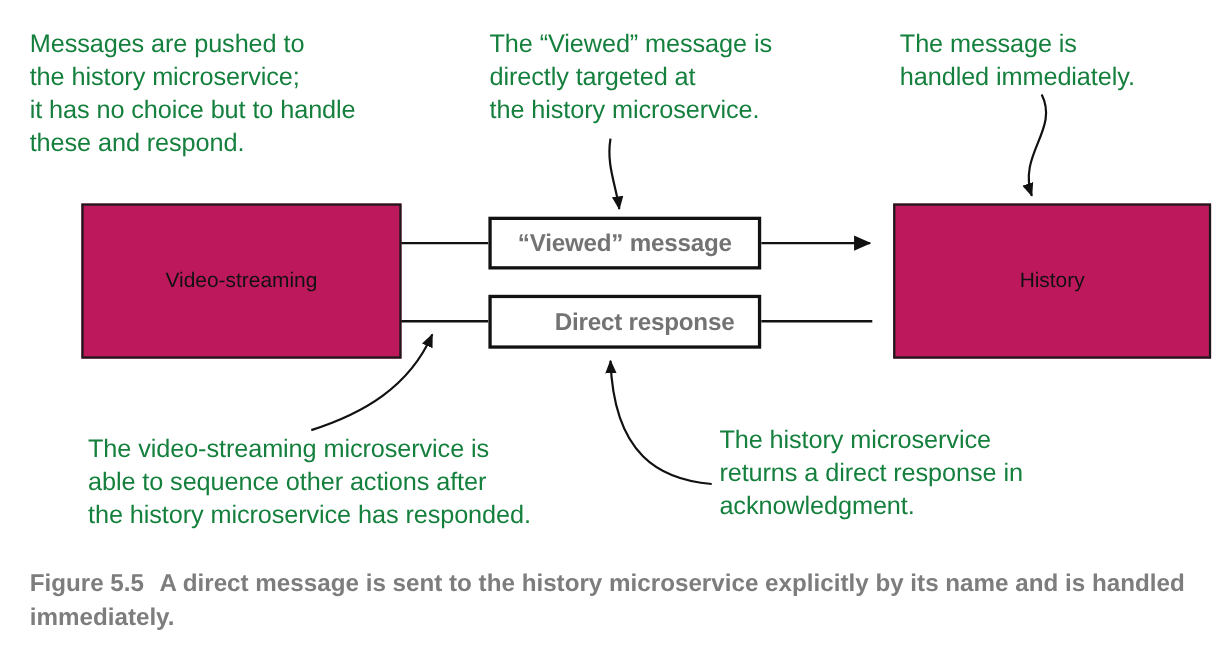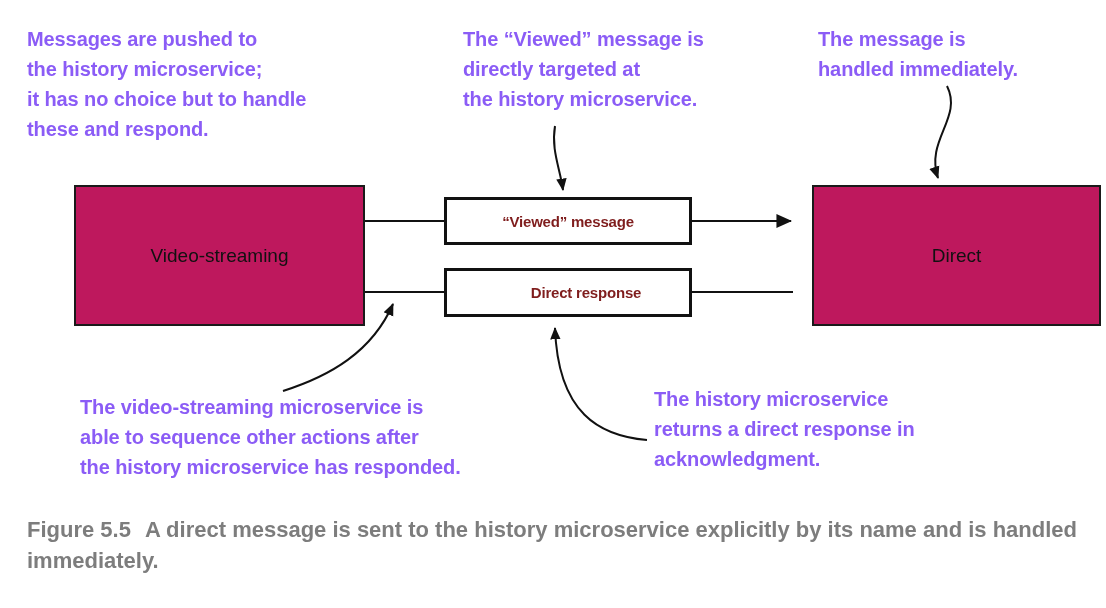--- a/index.html
+++ b/index.html
@@ -18,30 +18,30 @@
 
   #figure-root {
     position: absolute;
     inset: 0;
   }
 
   
   .annotation {
     position: absolute;
     font-family: "Liberation Sans", sans-serif;
-    font-weight: bold;
-    font-size: 20px;
+    font-weight: normal;
+    font-size: 23px;
     line-height: 30px;
-    color: #8b5cf6;
+    color: #15803d;
     letter-spacing: -0.1px;
     white-space: pre-line;
   }
 
   #ann-pushed      { left: 27px;  top: 24px;  width: 400px; }
-  #ann-viewed      { left: 463px; top: 24px;  width: 300px; }
+  #ann-viewed      { left: 445px; top: 24px;  width: 300px; }
   #ann-handled     { left: 818px; top: 24px;  width: 270px; }
   #ann-sequence    { left: 64px;  top: 392px; width: 500px; margin-left: 16px; }
   #ann-ack         { left: 654px; top: 384px; width: 340px; }
 
   
   .service-box {
     position: absolute;
     box-sizing: border-box;
     background: #be185d;
     border: 2px solid #1a1a1a;
@@ -65,22 +65,22 @@
     box-sizing: border-box;
     background: #ffffff;
     border: 3px solid #111111;
     display: flex;
     align-items: center;
     justify-content: center;
   }
   .message-label {
     font-family: "Liberation Sans", sans-serif;
     font-weight: bold;
-    font-size: 15px;
-    color: #7f1d1d;
+    font-size: 22px;
+    color: #737373;
     letter-spacing: -0.2px;
   }
   #box-viewed   { left: 444px; top: 197px; width: 248px; height: 48px; }
   #box-response { left: 444px; top: 268px; width: 248px; height: 49px; padding-left: 36px; }
 
   
   #wires {
     position: absolute;
     left: 0;
     top: 0;
@@ -145,21 +145,21 @@
     <path d="M 283 391 C 330 376, 372 352, 393 304" fill="none" stroke="#111111" stroke-width="2" marker-end="url(#arrowThin)"></path>
 
     <path d="M 647 440 C 600 436, 558 414, 555 328" fill="none" stroke="#111111" stroke-width="2" marker-end="url(#arrowThin)"></path>
   </svg>
 
   <div class="service-box" id="box-video">
     <span class="service-label">Video-streaming</span>
   </div>
 
   <div class="service-box" id="box-history">
-    <span class="service-label">Direct</span>
+    <span class="service-label">History</span>
   </div>
 
   <div class="message-box" id="box-viewed">
     <span class="message-label">“Viewed” message</span>
   </div>
 
   <div class="message-box" id="box-response">
     <span class="message-label">Direct response</span>
   </div>
 

